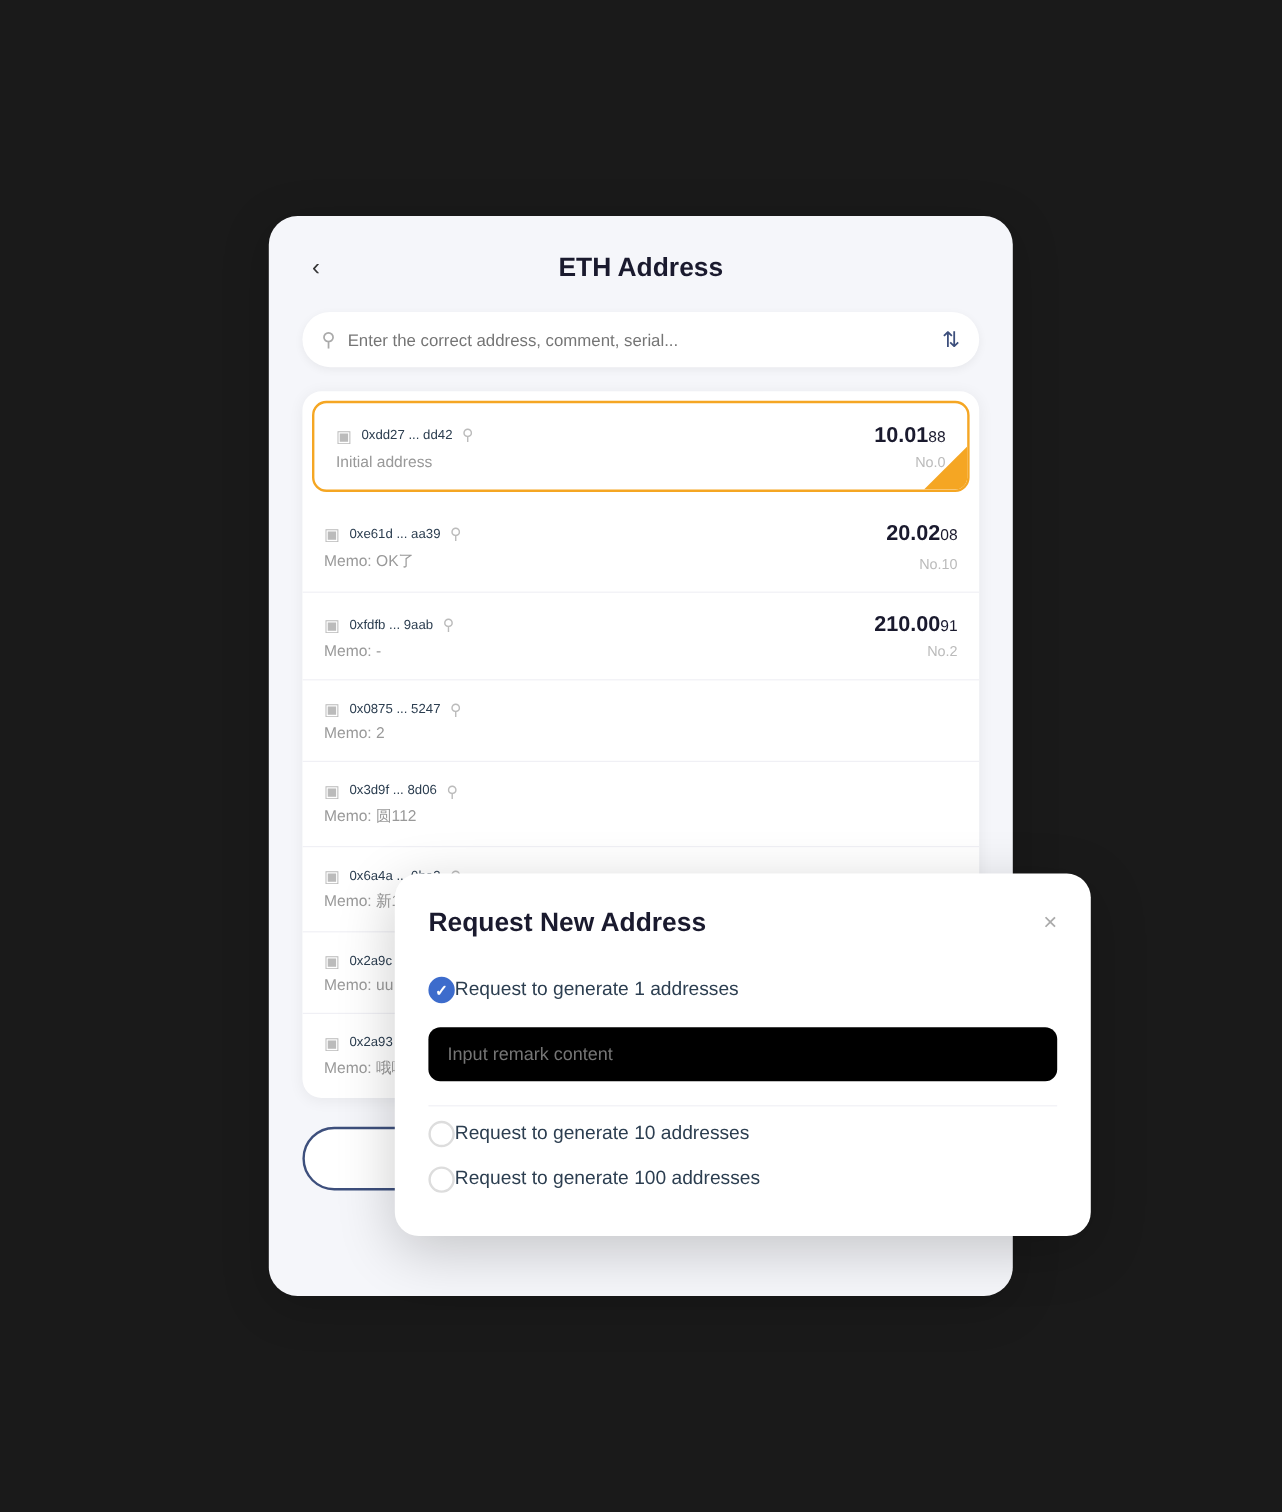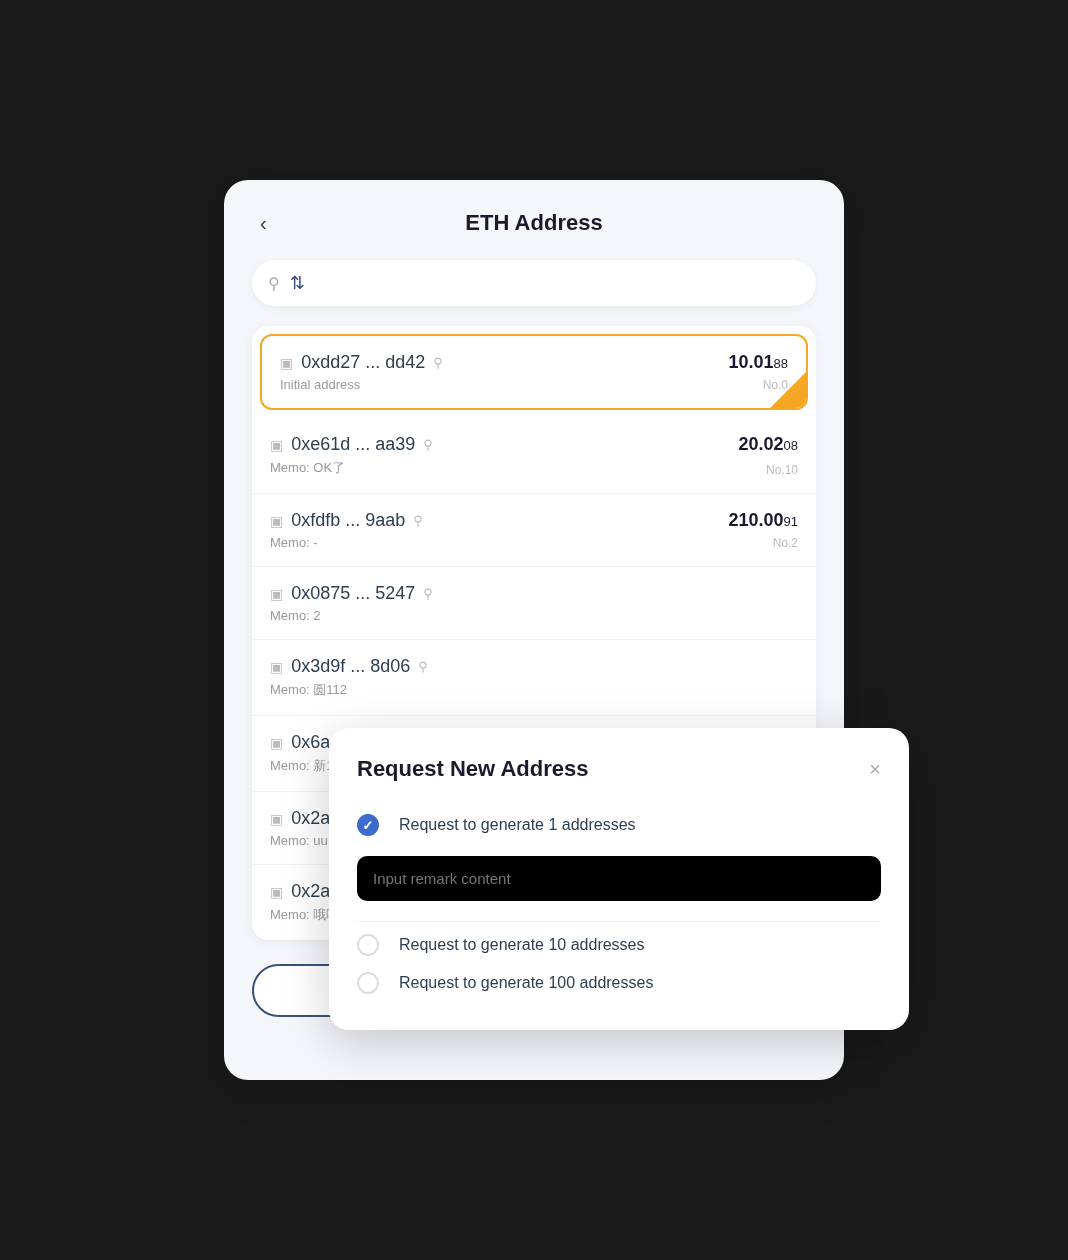--- a/index.html
+++ b/index.html
@@ -121,21 +121,21 @@
       gap: 8px;
     }
 
     .copy-icon {
       color: #bbb;
       font-size: 14px;
       cursor: pointer;
     }
 
     .address-text {
-      font-size: 18px;
+      font-size: 11px;
       color: #2c3e50;
       font-weight: 500;
     }
 
     .search-small-icon {
       color: #bbb;
       font-size: 13px;
       cursor: pointer;
     }
 
@@ -242,21 +242,21 @@
       border: none;
       font-size: 20px;
       color: #aaa;
       cursor: pointer;
       line-height: 1;
     }
 
     .radio-option {
       display: flex;
       align-items: center;
-      gap: 20px;
+      gap: 0;
       padding: 8px 0;
       cursor: pointer;
     }
 
     .radio-circle {
       width: 22px;
       height: 22px;
       border-radius: 50%;
       border: 2px solid #ddd;
       display: flex;
@@ -305,20 +305,21 @@
 
 <div class="main-card">
 
   <div class="header">
     <button class="back-btn">‹</button>
     <span class="page-title">ETH Address</span>
   </div>
 
   <div class="search-bar">
     <span class="search-icon">⚲</span>
+    <input class="search-input" type="text" placeholder="Enter the correct address, comment, serial..." style="">
     <span class="filter-icon">⇅</span>
   </div>
 
   <div class="address-list" id="address-list">
       <div class="address-item selected">
       <div class="address-row">
         <div class="address-left">
           <span class="copy-icon">▣</span>
           <span class="address-text">0xdd27 ... dd42</span>
           <span class="search-small-icon">⚲</span>

